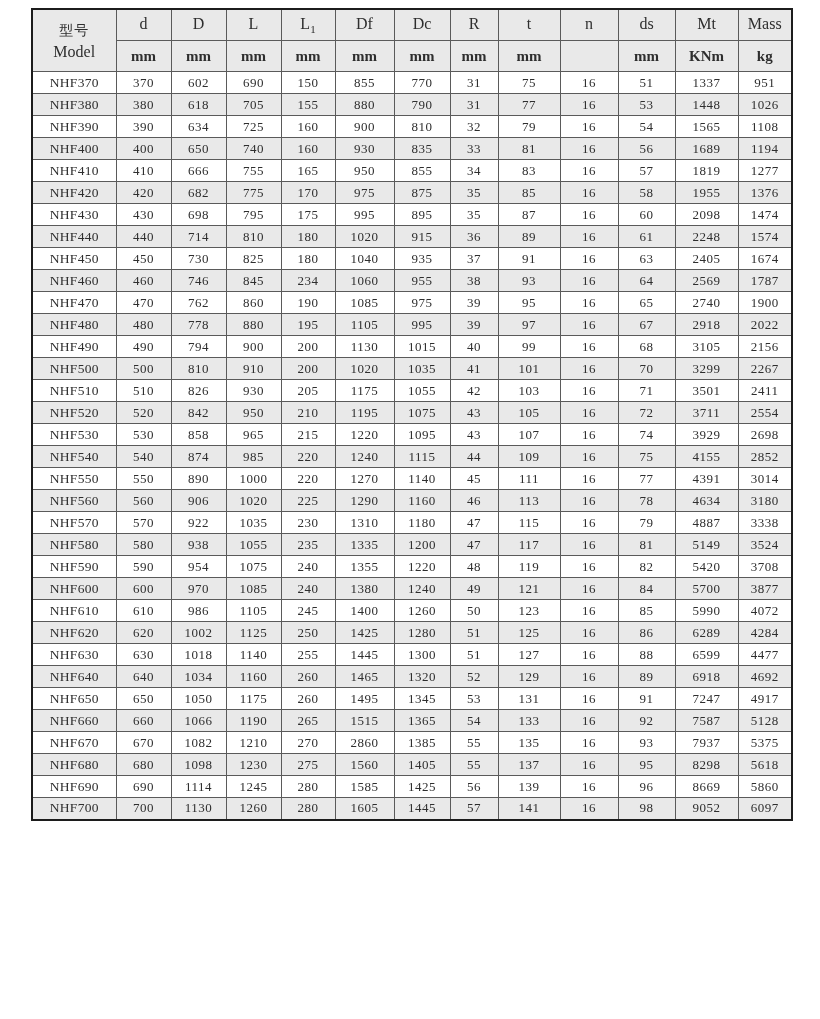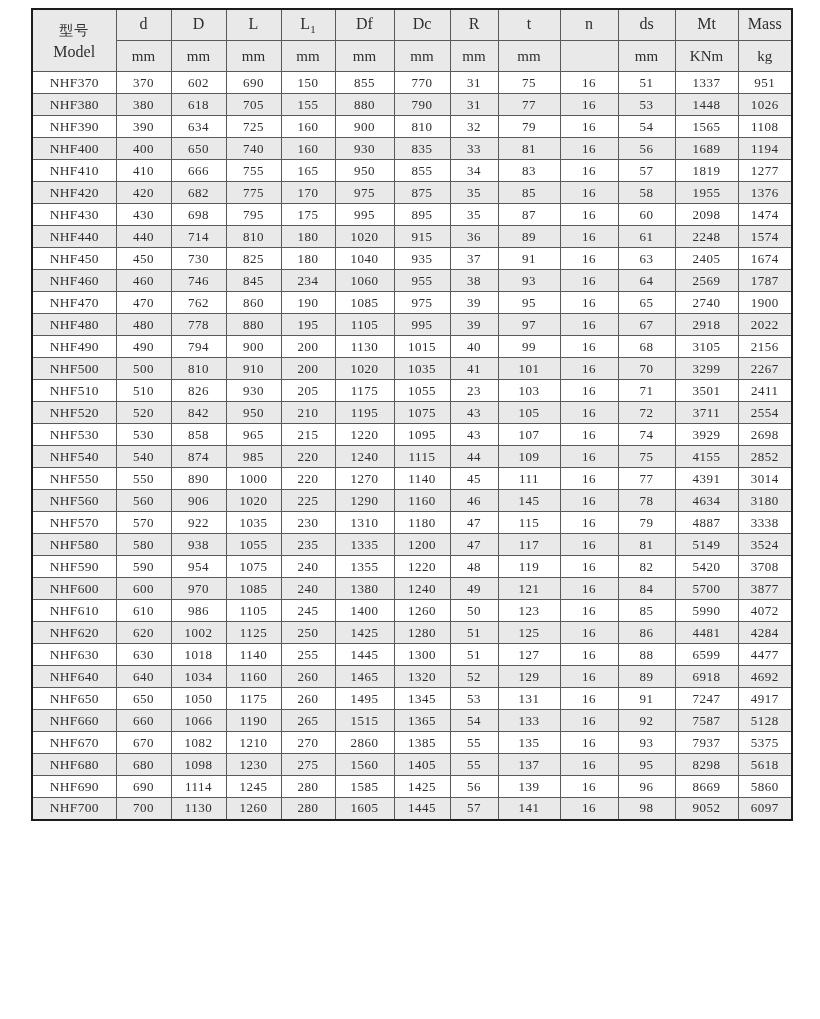--- a/index.html
+++ b/index.html
@@ -26,21 +26,21 @@
   table.spec th, table.spec td {
     border: 1px solid #5a5a5a;
     padding: 0 2px;
     text-align: center;
     vertical-align: middle;
     font-weight: normal;
     overflow: hidden;
     white-space: nowrap;
   }
   thead tr.h1 th { height: 30px; font-size: 16px; }
-  thead tr.h2 th { height: 30px; font-size: 15px; }
+  thead tr.h2 th { height: 30px; font-size: 15px; font-weight: bold; }
   thead th { background: #e9e9e9; }
   th.model-head { font-size: 15px; line-height: 1.35; }
   th.model-head .cjk { font-size: 14px; letter-spacing: 1px; }
   thead sub { font-size: 11px; }
   tbody tr { height: 22px; }
   tbody tr.stripe td, tbody tr.stripe th { background: #e9e9e9; }
   tbody th.model-cell {
     font-size: 13.5px;
     letter-spacing: 0.3px;
   }
@@ -315,21 +315,21 @@
           <td>2267</td>
         </tr>
         <tr>
           <th class="model-cell">NHF510</th>
           <td>510</td>
           <td>826</td>
           <td>930</td>
           <td>205</td>
           <td>1175</td>
           <td>1055</td>
-          <td>23</td>
+          <td>42</td>
           <td>103</td>
           <td>16</td>
           <td>71</td>
           <td>3501</td>
           <td>2411</td>
         </tr>
         <tr class="stripe">
           <th class="model-cell">NHF520</th>
           <td>520</td>
           <td>842</td>
@@ -391,21 +391,21 @@
         </tr>
         <tr class="stripe">
           <th class="model-cell">NHF560</th>
           <td>560</td>
           <td>906</td>
           <td>1020</td>
           <td>225</td>
           <td>1290</td>
           <td>1160</td>
           <td>46</td>
-          <td>145</td>
+          <td>113</td>
           <td>16</td>
           <td>78</td>
           <td>4634</td>
           <td>3180</td>
         </tr>
         <tr>
           <th class="model-cell">NHF570</th>
           <td>570</td>
           <td>922</td>
           <td>1035</td>
@@ -484,21 +484,21 @@
           <td>620</td>
           <td>1002</td>
           <td>1125</td>
           <td>250</td>
           <td>1425</td>
           <td>1280</td>
           <td>51</td>
           <td>125</td>
           <td>16</td>
           <td>86</td>
-          <td>4481</td>
+          <td>6289</td>
           <td>4284</td>
         </tr>
         <tr>
           <th class="model-cell">NHF630</th>
           <td>630</td>
           <td>1018</td>
           <td>1140</td>
           <td>255</td>
           <td>1445</td>
           <td>1300</td>

